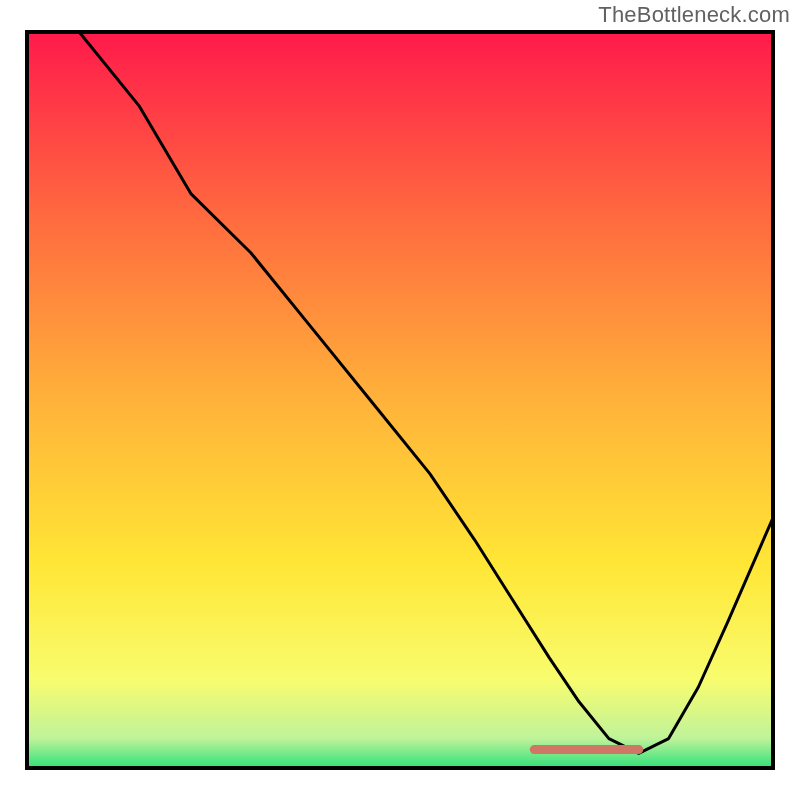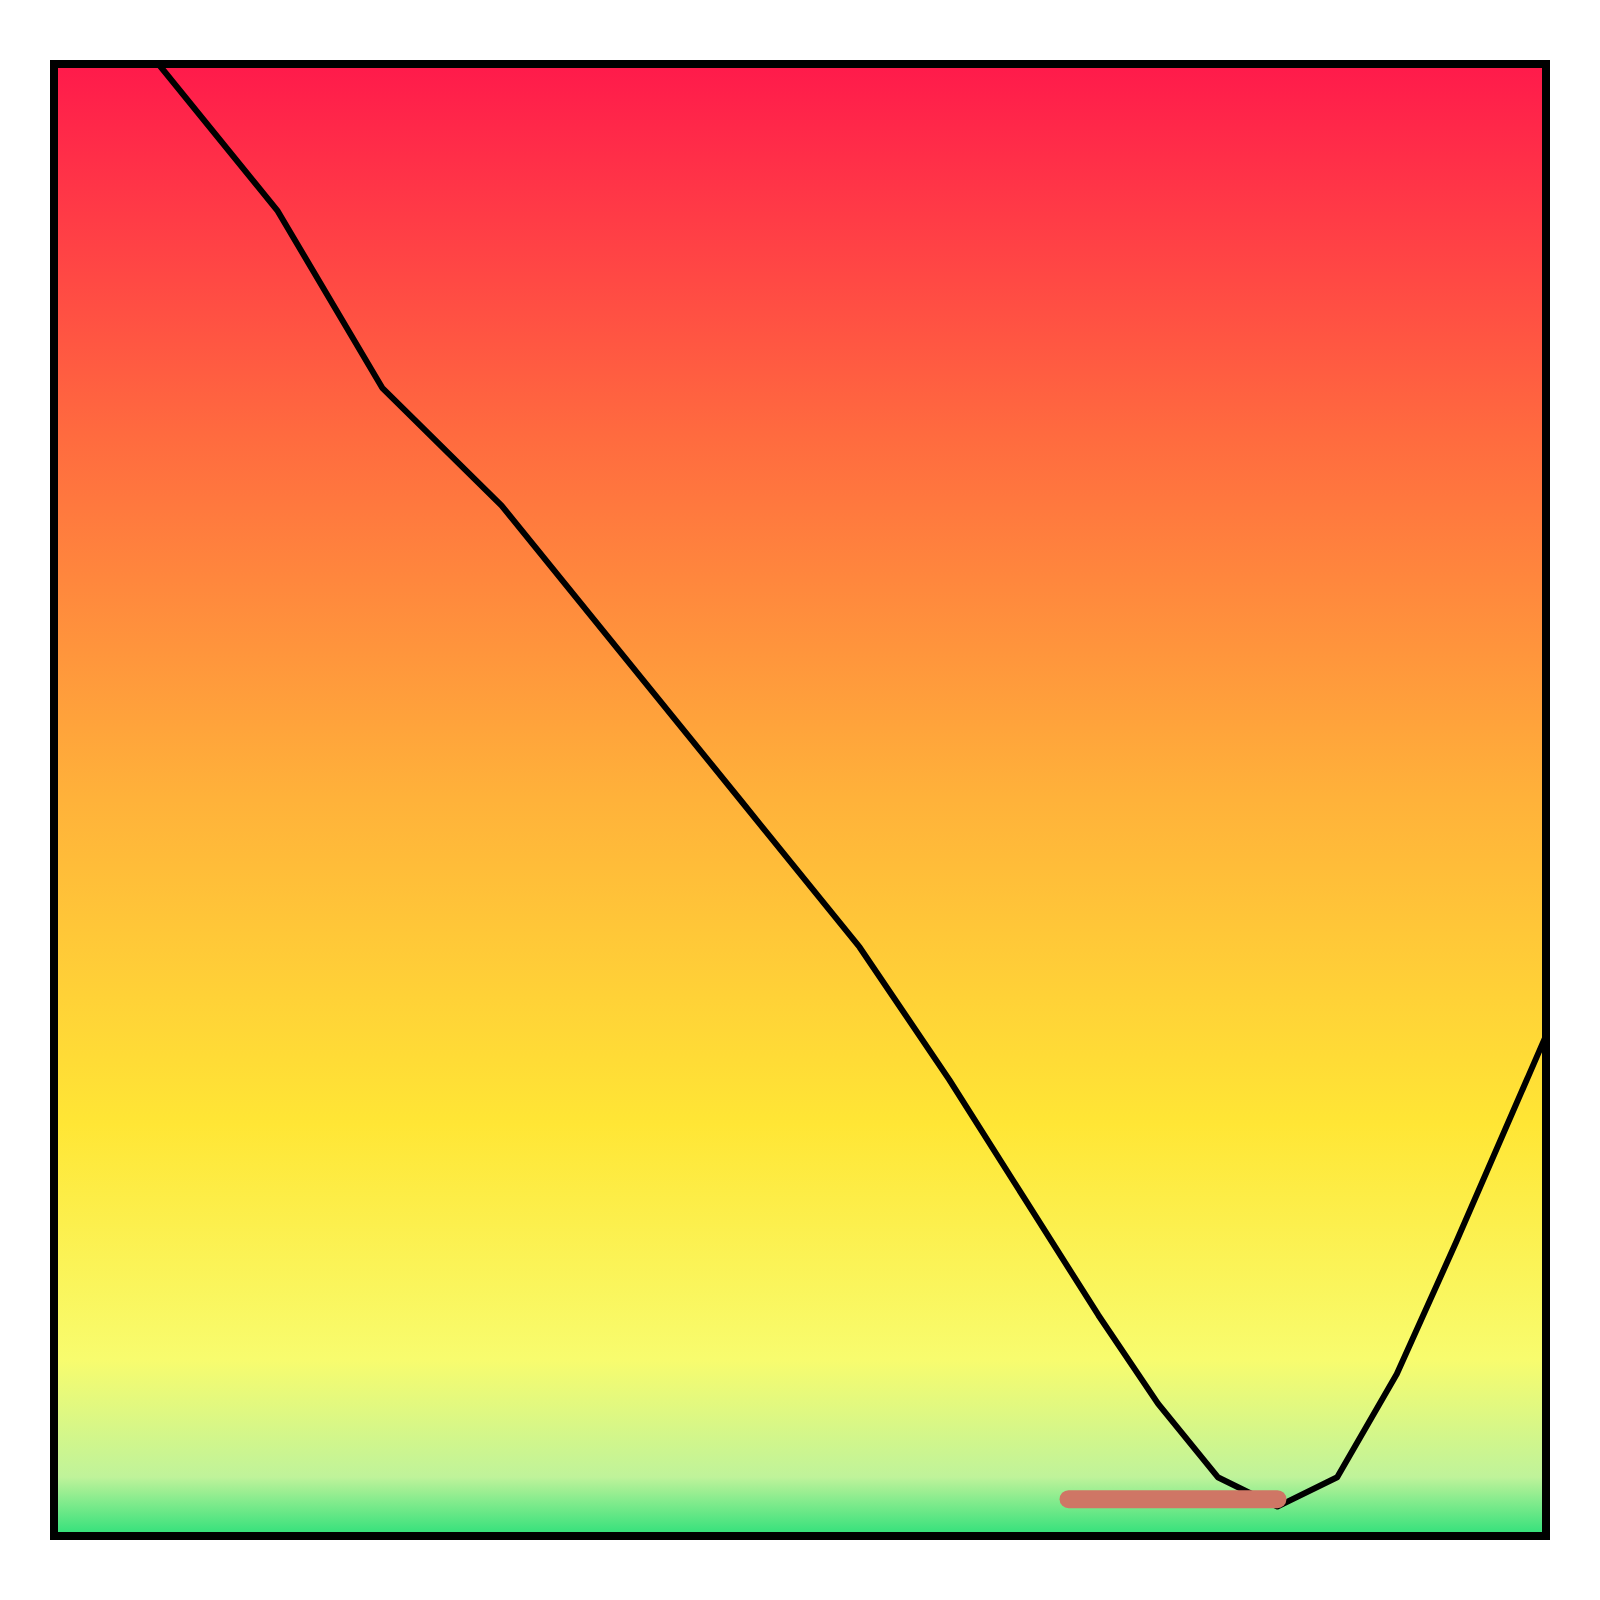--- a/index.html
+++ b/index.html
@@ -55,20 +55,21 @@
   .minregion {
     stroke: #cf7665;
     stroke-width: 9;
     stroke-linecap: round;
   }
 </style>
 </head>
 <body>
 
 <div class="stage">
+  <div class="watermark">TheBottleneck.com</div>
   <div class="plot">
     <svg viewBox="0 0 750 740">
       <defs>
         <linearGradient id="bg-grad" x1="0" y1="0" x2="0" y2="1">
         <stop offset="0%" stop-color="#ff1a4b"></stop>
             <stop offset="25%" stop-color="#ff6a3f"></stop>
             <stop offset="50%" stop-color="#ffb23a"></stop>
             <stop offset="72%" stop-color="#ffe635"></stop>
             <stop offset="88%" stop-color="#f8fc6e"></stop>
             <stop offset="96%" stop-color="#bff39a"></stop>

